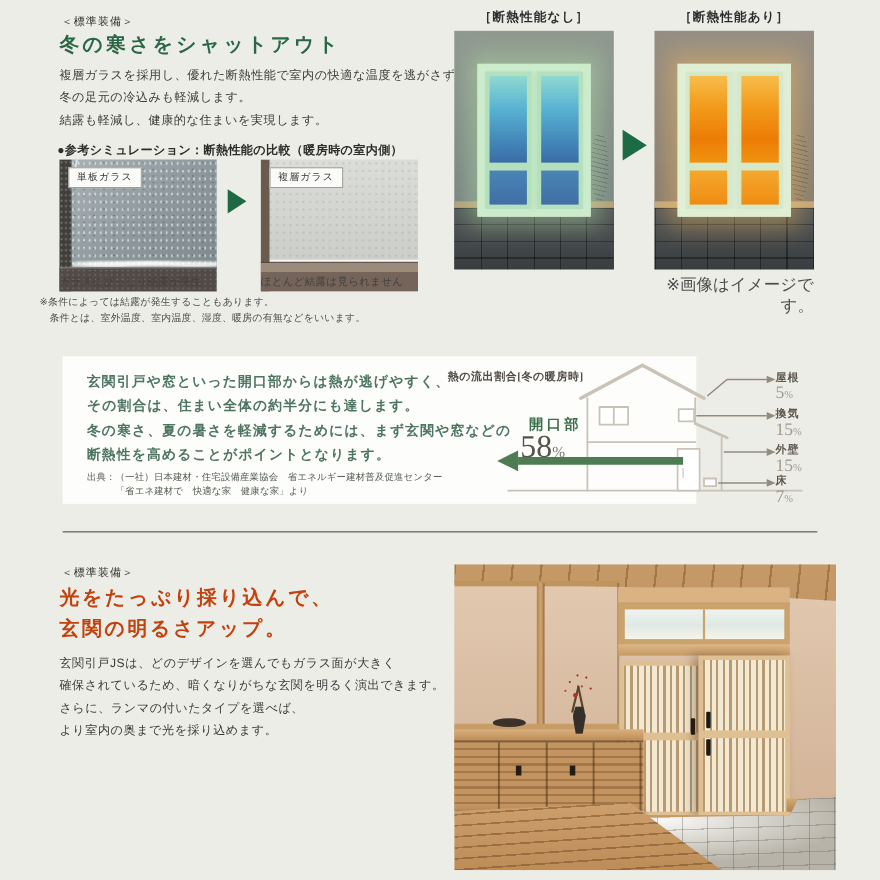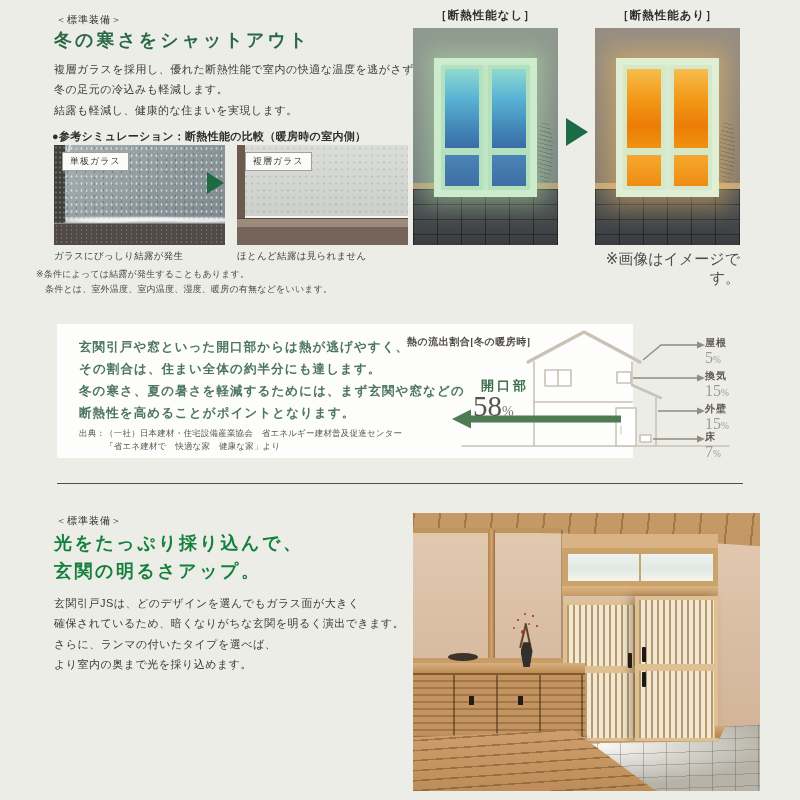--- a/index.html
+++ b/index.html
@@ -7,21 +7,21 @@
   .page{position:relative;width:800px;height:800px;background:#ecede7;overflow:hidden;}
   .abs{position:absolute;}
 
   
   .tag{font-size:10px;color:#2e2e2e;letter-spacing:1px;}
   .h-green{color:#2a6845;font-weight:bold;font-size:18px;letter-spacing:3px;}
   .body-text{font-size:11px;color:#3b3b3b;line-height:1.85;letter-spacing:.5px;}
   .sim-title{font-size:11px;font-weight:bold;color:#2d2d2d;letter-spacing:.3px;}
 
   
-  .cmp-fig{position:absolute;width:143px;height:100px;overflow:hidden;padding-left:28px;}
+  .cmp-fig{position:absolute;width:143px;height:120px;overflow:hidden;}
   .cmp-left{background:linear-gradient(135deg,#aab3b6,#8c979b 55%,#7b878c);}
   .cmp-left .drops{position:absolute;inset:0;
     background-image:radial-gradient(rgba(255,255,255,.55) .6px,transparent 1.3px),
                      radial-gradient(rgba(55,66,70,.5) .6px,transparent 1.3px);
     background-size:5px 7px,9px 6px;}
   .cmp-frame-l{position:absolute;left:0;top:0;width:11px;height:100%;background:#403f3b;
     background-image:radial-gradient(rgba(255,255,255,.25) .6px,transparent 1.2px);background-size:4px 5px;}
   .cmp-frame-b{position:absolute;left:0;bottom:0;width:100%;height:21px;background:#514a46;
     border-top:1px solid #8a8480;
     background-image:radial-gradient(rgba(255,255,255,.2) .6px,transparent 1.2px);background-size:5px 4px;}
@@ -151,21 +151,21 @@
   .ph-tile .grid{position:absolute;inset:0;
     background-image:repeating-linear-gradient(90deg,rgba(90,88,80,.35) 0 1px,transparent 1px 23px),
                      repeating-linear-gradient(178deg,rgba(90,88,80,.3) 0 1px,transparent 1px 12px);}
   .ph-wood{position:absolute;left:0;top:78%;width:100%;height:22%;
     background:linear-gradient(180deg,#cd9f6c,#bd8d58);
     clip-path:polygon(0 12%,46% 0,70% 100%,0 100%);}
   .ph-wood .planks{position:absolute;inset:0;
     background:repeating-linear-gradient(176deg,rgba(105,65,28,.45) 0 1.5px,transparent 1.5px 10px);}
 
   
-  .h2-line{color:#15803d;font-weight:bold;font-size:18px;letter-spacing:2.5px;line-height:1.55;}
+  .h2-line{color:#c2410c;font-weight:bold;font-size:18px;letter-spacing:2.5px;line-height:1.55;}
 </style>
 </head>
 <body>
 
 <div class="page">
 
   <div class="abs tag" style="left:56px;top:13px;">＜標準装備＞</div>
   <div class="abs h-green" style="left:54px;top:28px;">冬の寒さをシャットアウト</div>
   <div class="abs body-text" style="left:54px;top:59px;">
     <div>複層ガラスを採用し、優れた断熱性能で室内の快適な温度を逃がさず、</div>

